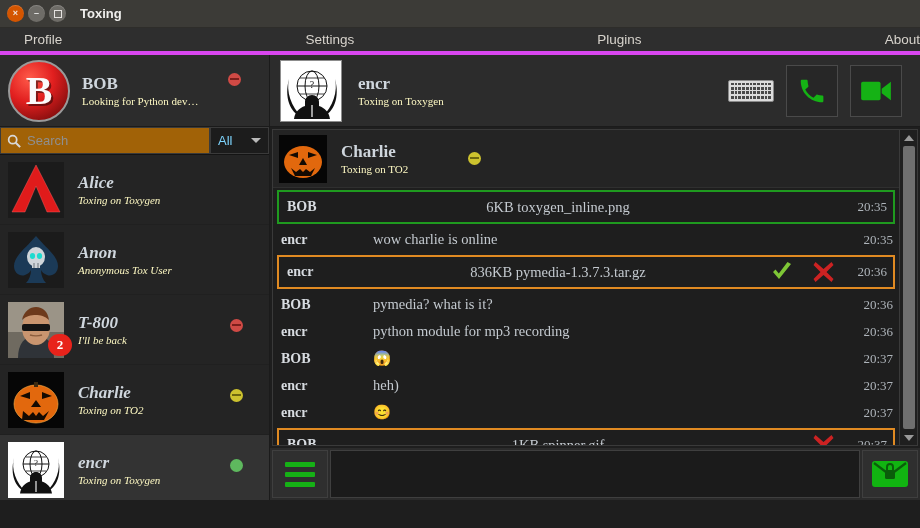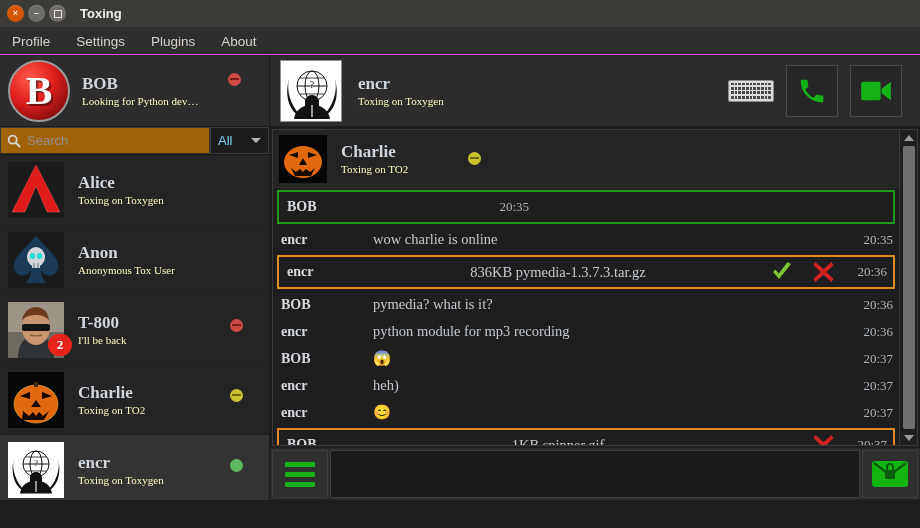--- a/index.html
+++ b/index.html
@@ -23,21 +23,21 @@
           box-shadow: inset 0 1px 0 rgba(255,255,255,.18); }
   .wbtn.close { background: #d45500; }
   .wbtn.min  { background: #6e6c67; }
   .wbtn.max  { background: #6e6c67; }
   .wbtn .g { font-size: 9px; font-weight: bold; opacity: .92; }
   .wbtn.max .g { font-size: 8px; border: 1.4px solid #f0eeea; width: 8px; height: 8px; }
   .wtitle { color: #f0efed; font-size: 13px; font-weight: bold; margin-left: 10px; }
 
   
   .menubar { height: 27px; background: #2e2e2e; display: flex; align-items: center;
-             padding-left: 12px; gap: 26px; border-bottom: 1px solid #d946ef; }
+             padding-left: 24px; gap: 26px; border-bottom: 4px solid #d946ef; justify-content: space-between; }
   .menuitem { color: #d7d3cc; font-size: 13.5px; cursor: default; }
 
   
   .headerstrip { height: 72px; background: #2c2c2c; display: flex;
                  border-bottom: 1px solid #1b1b1b; }
   .me { width: 270px; display: flex; align-items: center; padding: 0 8px;
         border-right: 1px solid #1b1b1b; position: relative; }
   .me-av { width: 62px; height: 62px; border-radius: 50%; flex: 0 0 62px;
            background: radial-gradient(circle at 34% 28%, #ff5b4a 0%, #e11f1f 42%, #8d0f0f 78%, #4d0808 100%);
            display: flex; align-items: center; justify-content: center;
@@ -87,21 +87,21 @@
             padding: 0 7px; color: #7dd3fc; font-size: 13px; }
   .chev { width: 0; height: 0; border-left: 5px solid transparent; border-right: 5px solid transparent;
           border-top: 5px solid #b9b9b9; }
 
   .contacts { flex: 1; overflow: hidden; }
   .crow { height: 70px; display: flex; align-items: center; padding: 0 8px;
           position: relative; border-bottom: 1px solid #202020; }
   .crow.sel { background: #333333; }
   .cav { width: 56px; height: 56px; flex: 0 0 56px; position: relative; overflow: hidden;
          background: #111; }
-  .ctxt { margin-left: 14px; flex: 1; }
+  .ctxt { margin-left: 14px; flex: 1; font-style: italic; }
   .cdot { position: absolute; right: 26px; top: 24px; }
   .badge { position: absolute; left: 48px; bottom: 8px; min-width: 24px; height: 22px;
            border-radius: 11px; background: #e8231b; color: #fff; font-size: 13px;
            font-weight: bold; display: flex; align-items: center; justify-content: center;
            padding: 0 6px; font-family: "Liberation Serif", serif; }
 
   
   .right { flex: 1; display: flex; flex-direction: column; background: #1e1e1e; }
   .msgwrap { flex: 1; display: flex; overflow: hidden; border: 1px solid #3a3a3a; margin: 2px; }
   .msglist { flex: 1; overflow: hidden; background: #1e1e1e; }
@@ -408,20 +408,21 @@
             </div>
             <div class="cc-txt">
               <div class="nm">Charlie</div>
               <div class="st">Toxing on TO2</div>
             </div>
             <div class="dot away cc-dot"></div>
           </div>
 
           <div class="msg file done">
             <div class="who">BOB</div>
+            <div class="txt">6KB toxygen_inline.png</div>
             <div class="fileacts"></div>
             <div class="time">20:35</div>
           </div>
 
           <div class="msg">
             <div class="who">encr</div>
             <div class="txt">wow charlie is online</div>
             <div class="time">20:35</div>
           </div>
 

